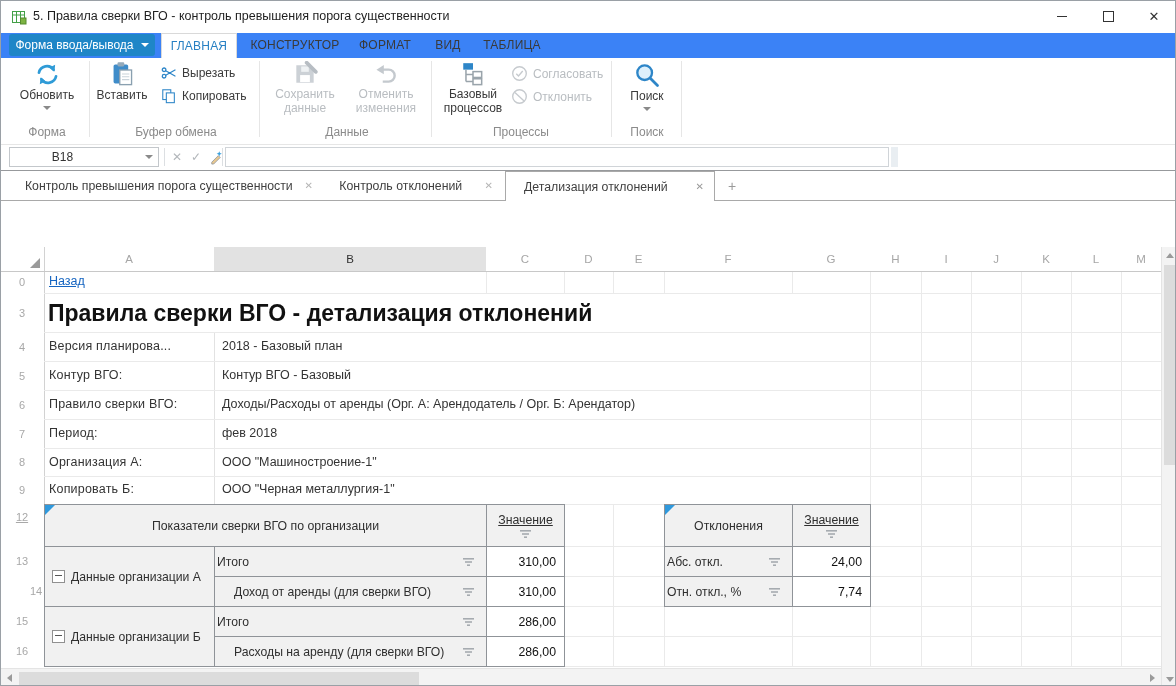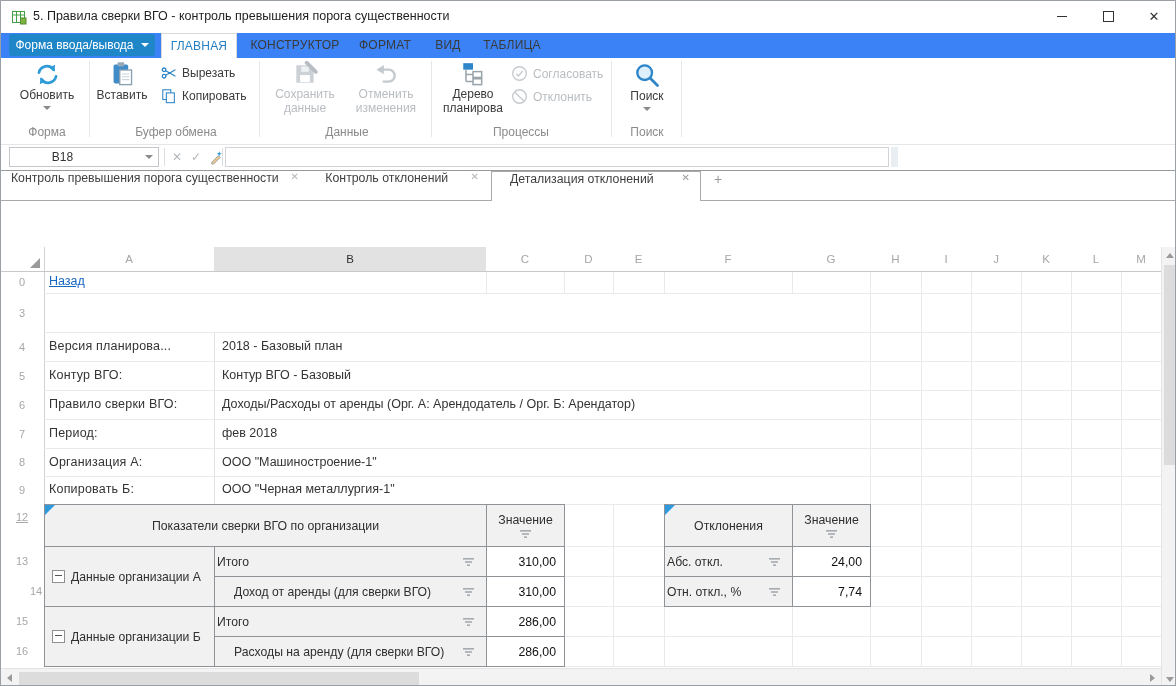--- a/index.html
+++ b/index.html
@@ -36,42 +36,42 @@
   .fbar{position:absolute;top:144px;left:0;right:0;height:25px;background:#fff;border-bottom:1px solid #97999c;}
   .namebox{position:absolute;left:8px;top:2px;width:150px;height:20px;border:1px solid #c3c7cb;display:flex;align-items:center;box-sizing:border-box;gap:30px;}
   .namebox .ref{flex:1;text-align:center;font-size:12px;color:#333;}
   .fsep{position:absolute;top:3px;width:1px;height:18px;background:#dcdfe2;}
   .fico{position:absolute;top:2px;width:18px;height:20px;display:flex;align-items:center;justify-content:center;font-size:12px;color:#b3b7bb;}
   .finput{position:absolute;left:224px;top:2px;width:664px;height:20px;border:1px solid #d0d4d8;box-sizing:border-box;font-size:12px;padding:0 4px;outline:none;}
   .fsplit{position:absolute;left:890px;top:2px;width:7px;height:20px;background:#e9eef2;}
 
   
   .stabs{position:absolute;top:170px;left:0;right:0;height:29px;background:#fff;border-bottom:1px solid #a9a9a9;}
-  .stab{position:absolute;top:0;height:29px;display:flex;font-size:12.3px;color:#3f3f3f;}
+  .stab{position:absolute;top:0;height:29px;display:flex;align-items:center;font-size:12.3px;color:#3f3f3f;margin-left:14px;}
   .stab .lbl{flex:1;text-align:center;white-space:nowrap;overflow:hidden;}
   .stab .x{font-size:10px;color:#b5b5b5;margin:0 10px;}
   .stab.active{height:30px;background:#fff;border:1px solid #a9a9a9;border-bottom:none;box-sizing:border-box;z-index:2;}
   .stab.plus{justify-content:center;color:#9a9a9a;font-size:14px;}
 
   
   .gridarea{position:absolute;top:200px;left:0;width:1176px;height:486px;background:#fff;overflow:hidden;}
   .colhead{position:absolute;top:46px;height:24px;line-height:24px;text-align:center;font-size:11.5px;color:#a6a6a6;}
   .colhead.sel{background:#e2e2e2;color:#2f2f2f;}
   .rowhead{position:absolute;left:0;width:42px;text-align:center;font-size:11px;color:#a8a8a8;display:flex;align-items:center;justify-content:center;}
   .vline,.hline{position:absolute;background:#eaeaea;z-index:0;}
   .ctext{position:absolute;z-index:1;}
   .backlink{font-size:12.5px;color:#1665c1;text-decoration:underline;cursor:pointer;}
   .pagetitle{font-size:23px;font-weight:bold;color:#111;white-space:nowrap;}
   .fld{font-size:12.5px;color:#333;white-space:nowrap;overflow:hidden;}
 
   
   table.xt{border-collapse:collapse;position:absolute;table-layout:fixed;z-index:2;background:#fff;}
   table.xt td{border:1px solid #8f9398;overflow:hidden;}
   td.hd{background:#f1f1f1;text-align:center;font-size:12.3px;color:#2f2f2f;}
-  td.vh{border:2px solid #3c3c3c;}
+  td.vh{border:2px solid #3c3c3c;text-decoration:underline;}
   td.val{background:#fff;border:2px solid #3c3c3c;text-align:right;padding-right:8px;font-size:12.3px;color:#111;}
   td.grp,td.item{background:#f1f1f1;font-size:12.2px;color:#2f2f2f;}
   td.item{position:relative;padding-left:2px;text-align:left;}
   td.item.ind{padding-left:19px;}
   td.rel{position:relative;}
   .gwrap{display:flex;align-items:center;gap:6px;padding-left:6px;}
   .cbox{width:11px;height:11px;border:1px solid #909090;background:#fff;position:relative;flex:0 0 auto;}
   .cbox::after{content:"";position:absolute;left:2px;right:2px;top:4px;height:1px;background:#555;}
   .flt{position:absolute;right:11px;top:50%;margin-top:-4px;}
   .fltc{display:block;margin:3px auto 0;}
@@ -179,21 +179,21 @@
       <span>Отменить изменения</span>
     </div>
 
     <div class="rbl" style="left:434px;width:76px">
       <svg width="26" height="26" viewBox="0 0 24 24">
         <rect x="3" y="2" width="9" height="6" fill="#2e86c8"></rect>
         <path d="M5.5 8v11M5.5 12.5h6.5M5.5 19h6.5" stroke="#9aa4ab" stroke-width="1.4" fill="none"></path>
         <rect x="12" y="9.8" width="8" height="5.4" fill="#fff" stroke="#9aa4ab" stroke-width="1.4"></rect>
         <rect x="12" y="16.4" width="8" height="5.4" fill="#fff" stroke="#9aa4ab" stroke-width="1.4"></rect>
       </svg>
-      <span>Дерево планирова</span>
+      <span>Базовый процессов</span>
     </div>
     <div class="rbs disabled" style="left:510px;top:7px">
       <svg width="17" height="17" viewBox="0 0 20 20">
         <circle cx="10" cy="10" r="8" fill="none" stroke="#c6cace" stroke-width="1.6"></circle>
         <path d="M6.2 10.2l2.6 2.7 5-5.8" fill="none" stroke="#c6cace" stroke-width="1.6"></path>
       </svg>
       <span>Согласовать</span>
     </div>
     <div class="rbs disabled" style="left:510px;top:30px">
       <svg width="17" height="17" viewBox="0 0 20 20">
@@ -325,20 +325,21 @@
         <div class="rowhead" style="top: 247px; height: 28px;">8</div>
         <div class="rowhead" style="top: 275px; height: 28px;">9</div>
         <div class="rowhead" style="top: 295px; height: 42px; text-decoration: underline;">12</div>
         <div class="rowhead" style="top: 345px; height: 30px;">13</div>
         <div class="rowhead" style="top: 375px; height: 30px; padding-left: 14px;">14</div>
         <div class="rowhead" style="top: 405px; height: 30px;">15</div>
         <div class="rowhead" style="top: 435px; height: 30px;">16</div>
       </div>
 
     <div class="ctext backlink" style="left:48px;top:73px">Назад</div>
+    <div class="ctext pagetitle" style="left:47px;top:99px">Правила сверки ВГО - детализация отклонений</div>
 
     <div class="ctext fld" style="left:48px;top:138px;width:162px;letter-spacing:.2px">Версия  планирова...</div>
     <div class="ctext fld" style="left:221px;top:138px;width:640px">2018 - Базовый план</div>
     <div class="ctext fld" style="left:48px;top:167px;width:162px;letter-spacing:.2px">Контур ВГО:</div>
     <div class="ctext fld" style="left:221px;top:167px;width:640px">Контур ВГО - Базовый</div>
     <div class="ctext fld" style="left:48px;top:196px;width:162px;letter-spacing:.2px">Правило сверки ВГО:</div>
     <div class="ctext fld" style="left:221px;top:196px;width:640px">Доходы/Расходы от аренды (Орг. А: Арендодатель / Орг. Б: Арендатор)</div>
     <div class="ctext fld" style="left:48px;top:225px;width:162px;letter-spacing:.2px">Период:</div>
     <div class="ctext fld" style="left:221px;top:225px;width:640px">фев 2018</div>
     <div class="ctext fld" style="left:48px;top:254px;width:162px;letter-spacing:.2px">Организация А:</div>

